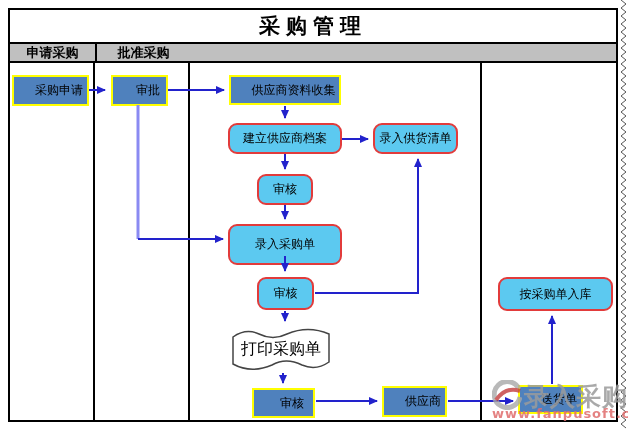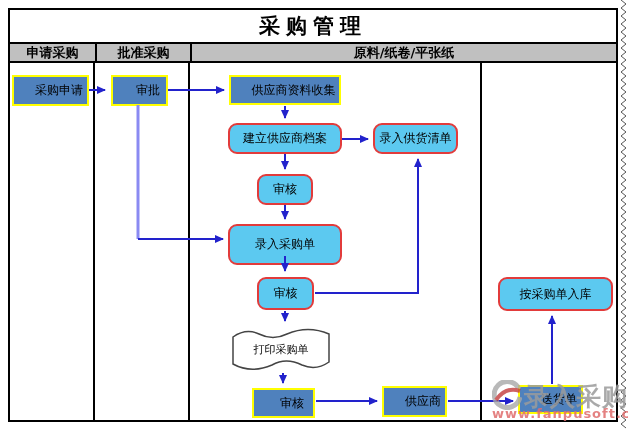--- a/index.html
+++ b/index.html
@@ -40,21 +40,21 @@
     white-space:nowrap;
   }
   .dark{
     background:#4f81bd;border:2px solid #ffff00;padding-left:17px;
   }
   .light{
     background:#5cc9f0;border:2px solid #e23b3b;border-radius:9px;
   }
   .doc-shape{
     position:absolute;display:flex;align-items:center;justify-content:center;
-    font-size:11px;color:#000;text-align:center;
+    font-size:16px;color:#000;text-align:center;
   }
   .doc-shape svg{position:absolute;left:0;top:0;}
   .doc-label{position:relative;z-index:1;}
 
   .connectors{position:absolute;left:0;top:0;width:628px;height:429px;pointer-events:none;}
   .torn-edge{position:absolute;right:0;top:0;width:10px;height:429px;pointer-events:none;}
 
   .watermark{position:absolute;left:490px;top:376px;width:138px;height:50px;z-index:10;pointer-events:none;}
   .wm-logo{position:absolute;left:2px;top:4px;opacity:.8;}
   .wm-brand{
@@ -69,21 +69,20 @@
 </head>
 <body>
 
 <div class="frame"></div>
 
 <div class="title-row">采购管理</div>
 
 <div class="header-row">
   <div class="header-cell hc1">申请采购</div>
   <div class="header-cell hc2">批准采购</div>
-  <div class="header-cell hc4">原料/纸卷/平张纸</div>
 </div>
 
 <div class="vdiv vd1"></div>
 <div class="vdiv vd2"></div>
 <div class="vdiv vd3"></div>
 
 <div class="node dark" style="left:12px;top:75px;width:77px;height:31px;">采购申请</div>
 <div class="node dark" style="left:111px;top:75px;width:57px;height:31px;">审批</div>
 <div class="node dark" style="left:229px;top:75px;width:112px;height:30px;">供应商资料收集</div>
 <div class="node light" style="left:228px;top:123px;width:114px;height:31px;">建立供应商档案</div>

